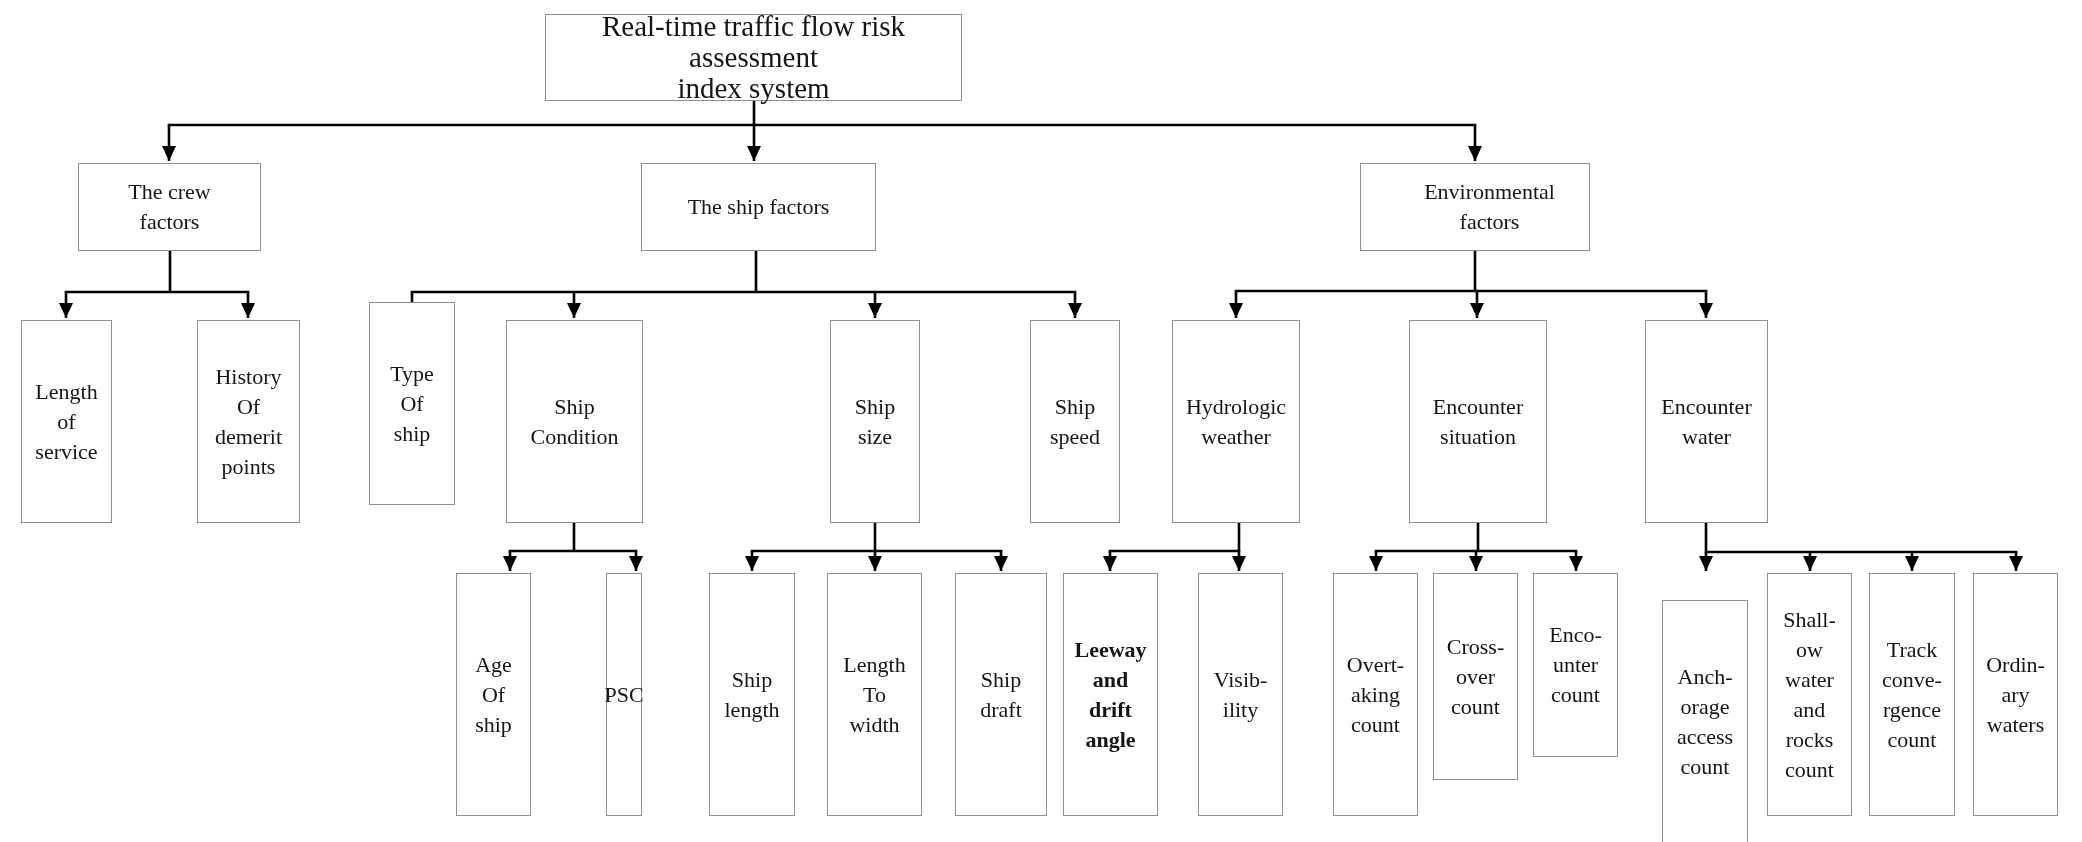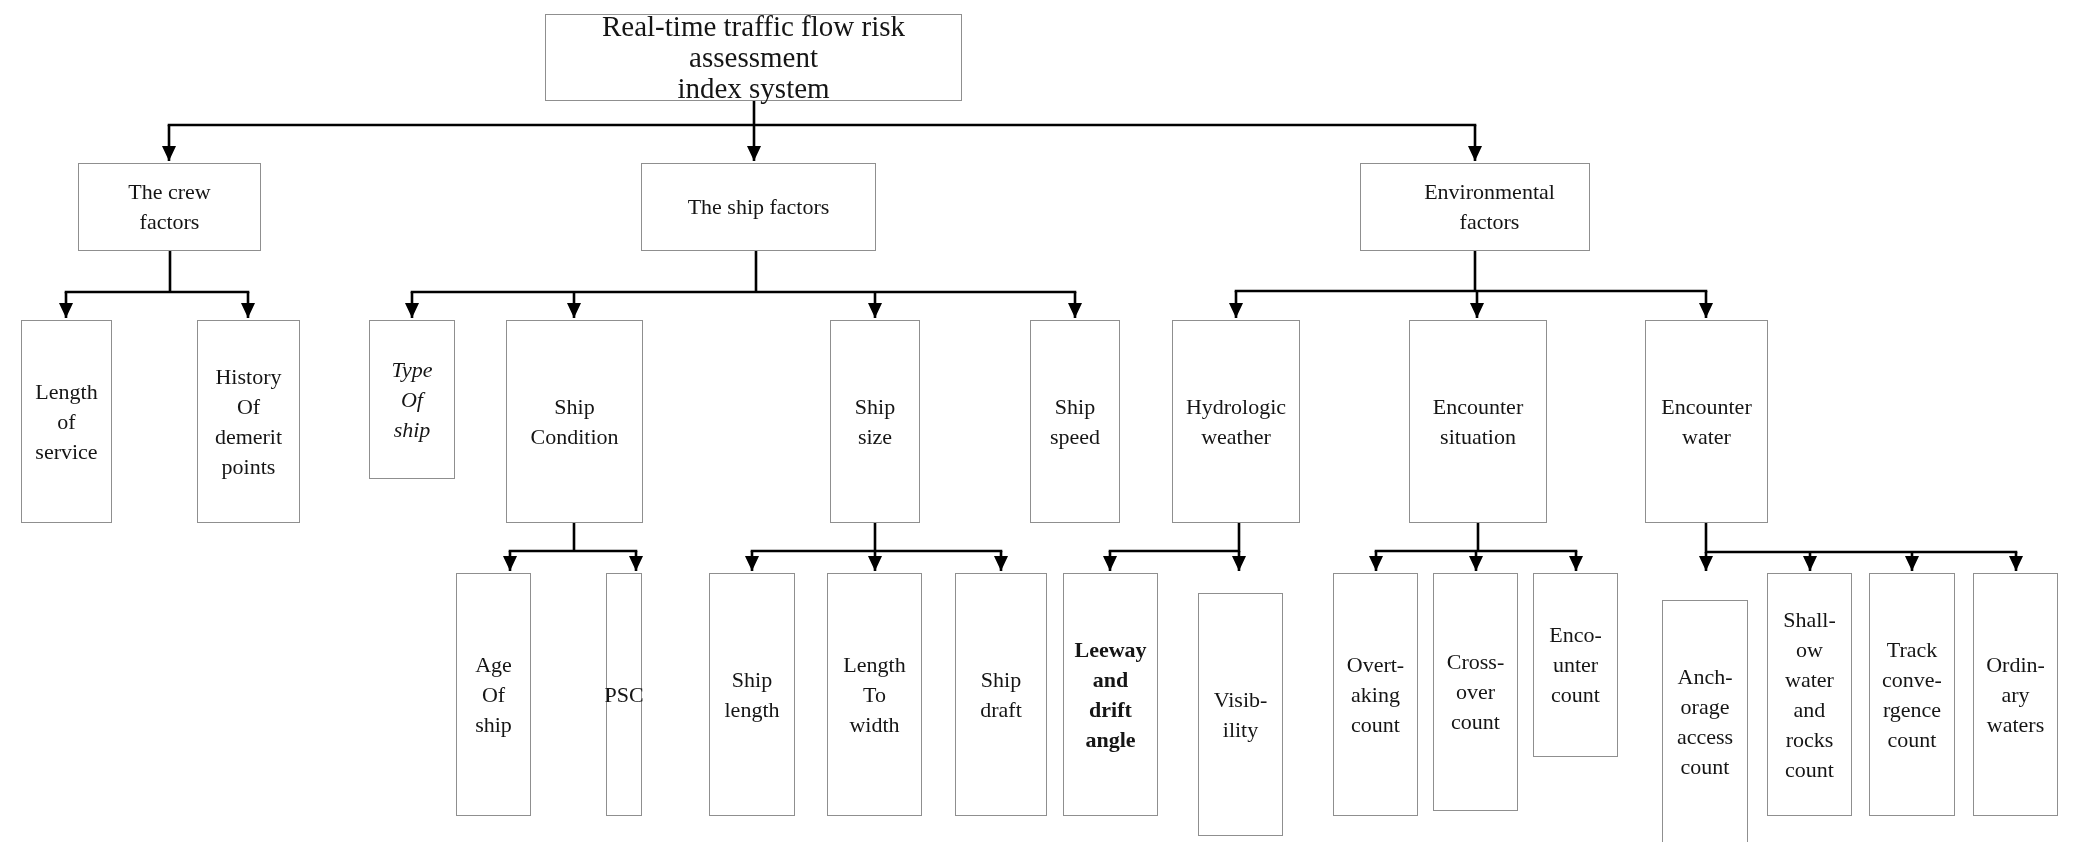--- a/index.html
+++ b/index.html
@@ -112,21 +112,21 @@
   <div class="node" style="left:1360px;top:163px;width:230px;height:88px;padding-left:31px;">Environmental
 factors</div>
 
   <div class="node" style="left:21px;top:320px;width:91px;height:203px;">Length
 of
 service</div>
   <div class="node" style="left:197px;top:320px;width:103px;height:203px;">History
 Of
 demerit
 points</div>
-  <div class="node" style="left:369px;top:320px;width:86px;height:159px;font-style:italic;">Type
+  <div class="node" style="left:369px;top:302px;width:86px;height:203px;">Type
 Of
 ship</div>
   <div class="node" style="left:506px;top:320px;width:137px;height:203px;">Ship
 Condition</div>
   <div class="node" style="left:830px;top:320px;width:90px;height:203px;">Ship
 size</div>
   <div class="node" style="left:1030px;top:320px;width:90px;height:203px;">Ship
 speed</div>
   <div class="node" style="left:1172px;top:320px;width:128px;height:203px;">Hydrologic
 weather</div>
@@ -143,26 +143,26 @@
 length</div>
   <div class="node" style="left:827px;top:573px;width:95px;height:243px;">Length
 To
 width</div>
   <div class="node" style="left:955px;top:573px;width:92px;height:243px;">Ship
 draft</div>
   <div class="node" style="left:1063px;top:573px;width:95px;height:243px;font-weight:bold;">Leeway
 and
 drift
 angle</div>
-  <div class="node" style="left:1198px;top:573px;width:85px;height:243px;margin-top:20px;">Visib-
+  <div class="node" style="left:1198px;top:573px;width:85px;height:243px;">Visib-
 ility</div>
   <div class="node" style="left:1333px;top:573px;width:85px;height:243px;">Overt-
 aking
 count</div>
-  <div class="node" style="left:1433px;top:573px;width:85px;height:238px;">Cross-
+  <div class="node" style="left:1433px;top:573px;width:85px;height:207px;">Cross-
 over
 count</div>
   <div class="node" style="left:1533px;top:573px;width:85px;height:184px;">Enco-
 unter
 count</div>
   <div class="node" style="left:1662px;top:600px;width:86px;height:243px;">Anch-
 orage
 access
 count</div>
   <div class="node" style="left:1767px;top:573px;width:85px;height:243px;">Shall-

